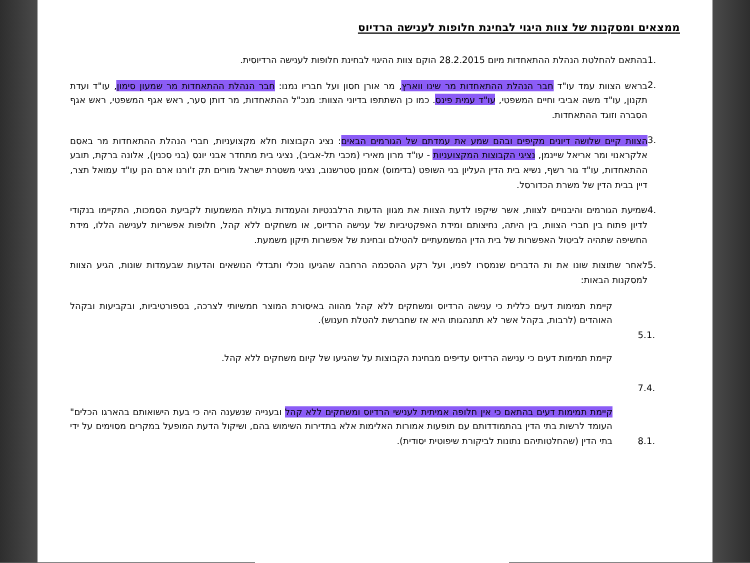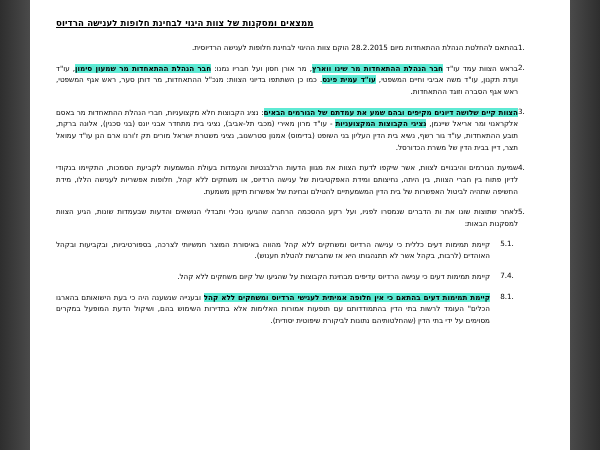--- a/index.html
+++ b/index.html
@@ -25,21 +25,21 @@
     background: #ffffff;
     box-sizing: border-box;
     padding: 14px 26px 0 26px;
     overflow: hidden;
     font-family: "DejaVu Sans", "Liberation Sans", sans-serif;
     direction: rtl;
     text-align: right;
     color: #000;
   }
   .doc-title {
-    text-align: left;
+    text-align: right;
     font-size: 8.6px;
     font-weight: bold;
     text-decoration: underline;
     margin: 4px 0 14px 0;
     letter-spacing: 0.1px;
   }
   .clause {
     display: flex;
     flex-direction: row;
     margin-bottom: 9px;
@@ -51,44 +51,45 @@
     font-size: 7.2px;
     text-align: left;
     padding-top: 0.5px;
     direction: ltr;
     unicode-bidi: embed;
   }
   .num-sub {
     width: 34px;
     flex: 0 0 34px;
     font-size: 7.2px;
-    text-align: center;
+    text-align: right;
     padding-top: 0.5px;
     direction: ltr;
     unicode-bidi: embed;
+    margin-top: 24px;
   }
   .body {
     flex: 1 1 auto;
     font-size: 7.2px;
     line-height: 1.62;
     text-align: justify;
     text-justify: inter-word;
   }
   .sub-list {
     margin-right: 20px;
   }
   .sub-clause {
     display: flex;
     flex-direction: row;
     margin-bottom: 9px;
     align-items: flex-start;
   }
   .hl {
-    background: #5eead4;
-    font-weight: bold;
+    background: #8b5cf6;
+    font-weight: normal;
   }
   .shadow-left {
     position: absolute;
     left: 0; top: 0;
     width: 30px; height: 450px;
     background: linear-gradient(to right, #2e2e2e, #4a4a4a);
   }
   .shadow-right {
     position: absolute;
     left: 570px; top: 0;

